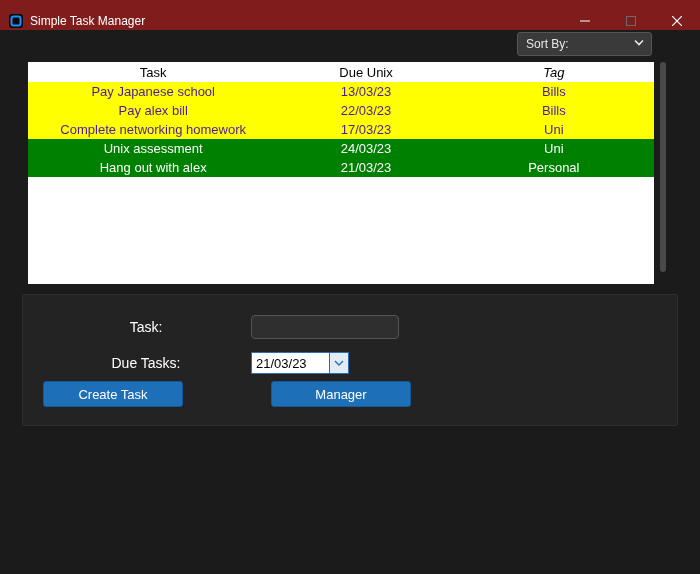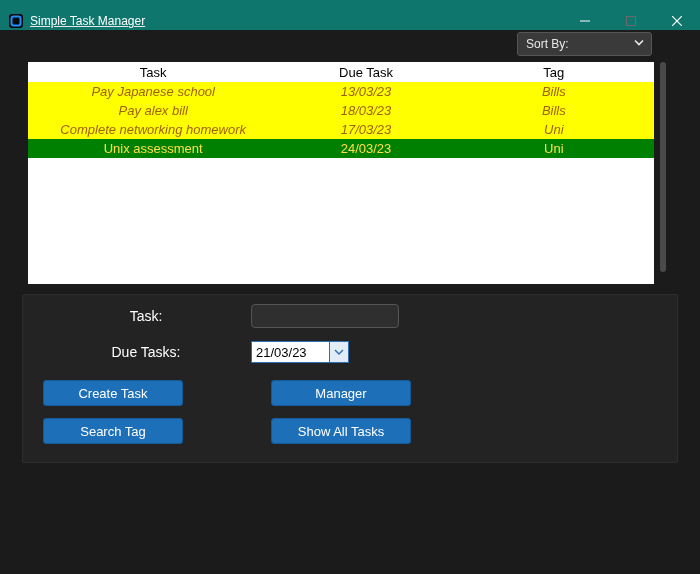--- a/index.html
+++ b/index.html
@@ -8,25 +8,24 @@
     font-family: "Segoe UI", Tahoma, sans-serif;
     font-size: 13px;
     color: #e8e8e8;
     width: 700px;
     height: 574px;
     overflow: hidden;
   }
   
   .titlebar {
     height: 30px;
-    background: #0f766e;
+    background: #7f1d1d;
     display: flex;
     align-items: center;
     padding: 12px 0 0 8px;
-    text-decoration: underline;
   }
   .titlebar .app-icon {
     width: 16px; height: 16px;
     margin-right: 6px;
     display: flex; align-items: center; justify-content: center;
   }
   .titlebar .title {
     font-size: 12px;
     color: #ffffff;
     flex: 0 0 auto;
@@ -112,31 +111,31 @@
     border-bottom: 0;
     font-size: 13px;
   }
   table.tasks td {
     text-align: center;
     height: 19px;
     font-size: 13px;
   }
   .col-task { width: 40%; }
   .col-date { width: 28%; }
-  .col-tag  { width: 32%; }
-  tr.row-yellow td { background: #ffff00; color: #a16207; font-style: italic; }
-  tr.row-green td  { background: #008000; color: #fde047; }
+  .col-tag  { width: 32%; font-style: italic; }
+  tr.row-yellow td { background: #ffff00; color: #4c1d95; }
+  tr.row-green td  { background: #008000; color: #ffffff; }
 
   
   .form-panel {
     margin: 10px 22px 0 22px;
     background: #232323;
     border: 1px solid #2e2e2e;
     border-radius: 2px;
-    padding: 3px 18px 18px 18px;
+    padding: 14px 18px 18px 18px;
   }
   .form-row {
     display: flex;
     align-items: center;
     height: 36px;
   }
   .form-label {
     width: 210px;
     text-align: center;
     color: #fff;
@@ -175,21 +174,20 @@
     width: 20px;
     background: #e1ecf7;
     border: 1px solid #2a6fb5;
     display: flex; align-items: center; justify-content: center;
   }
   .date-btn svg polyline { stroke: #2a6fb5; }
 
   .btn-row {
     display: flex;
     gap: 88px;
-    margin-top: 10px;
   }
   .btn-row.second { margin-top: 12px; }
   .btn {
     width: 140px;
     height: 26px;
     background: #1d6fb8;
     border: 1px solid #145a9a;
     border-radius: 3px;
     color: #ffffff;
     font-size: 13px;
@@ -257,44 +255,49 @@
       </span>
     </div>
   </div>
 
   <div class="table-wrap">
     <div class="table-scroll">
       <table class="tasks">
         <thead>
           <tr>
             <th class="col-task">Task</th>
-            <th class="col-date">Due Task</th>
+            <th class="col-date">Due Unix</th>
             <th class="col-tag">Tag</th>
           </tr>
         </thead>
         <tbody id="task-tbody">
             <tr class="row-yellow">
               <td>Pay Japanese school</td>
               <td>13/03/23</td>
               <td>Bills</td>
             </tr>
             <tr class="row-yellow">
               <td>Pay alex bill</td>
-              <td>18/03/23</td>
+              <td>22/03/23</td>
               <td>Bills</td>
             </tr>
             <tr class="row-yellow">
               <td>Complete networking homework</td>
               <td>17/03/23</td>
               <td>Uni</td>
             </tr>
             <tr class="row-green">
               <td>Unix assessment</td>
               <td>24/03/23</td>
               <td>Uni</td>
+            </tr>
+            <tr class="row-green">
+              <td>Hang out with alex</td>
+              <td>21/03/23</td>
+              <td>Personal</td>
             </tr>
           </tbody>
       </table>
     </div>
     <div class="scrollbar-track">
       <div class="scrollbar-thumb"></div>
     </div>
   </div>
 
 </div>
@@ -317,18 +320,14 @@
       </div>
     </div>
   </div>
 
 
   <div class="btn-row" style="margin-left:2px;">
     <div class="btn">Create Task</div>
     <div class="btn">Manager</div>
   </div>
 
-  <div class="btn-row second" style="margin-left:2px;">
-    <div class="btn">Search Tag</div>
-    <div class="btn">Show All Tasks</div>
-  </div>
 
 </div>
 
 </body></html>

